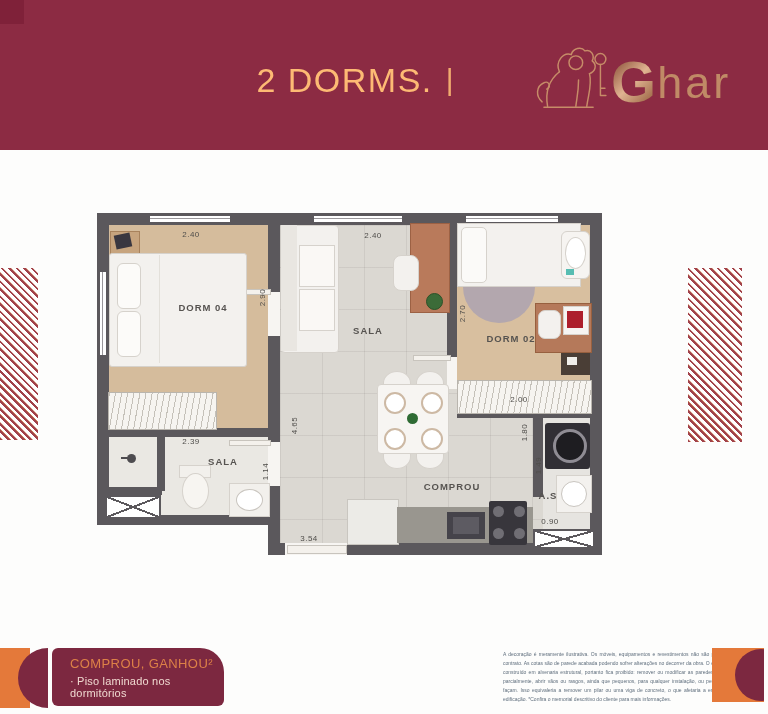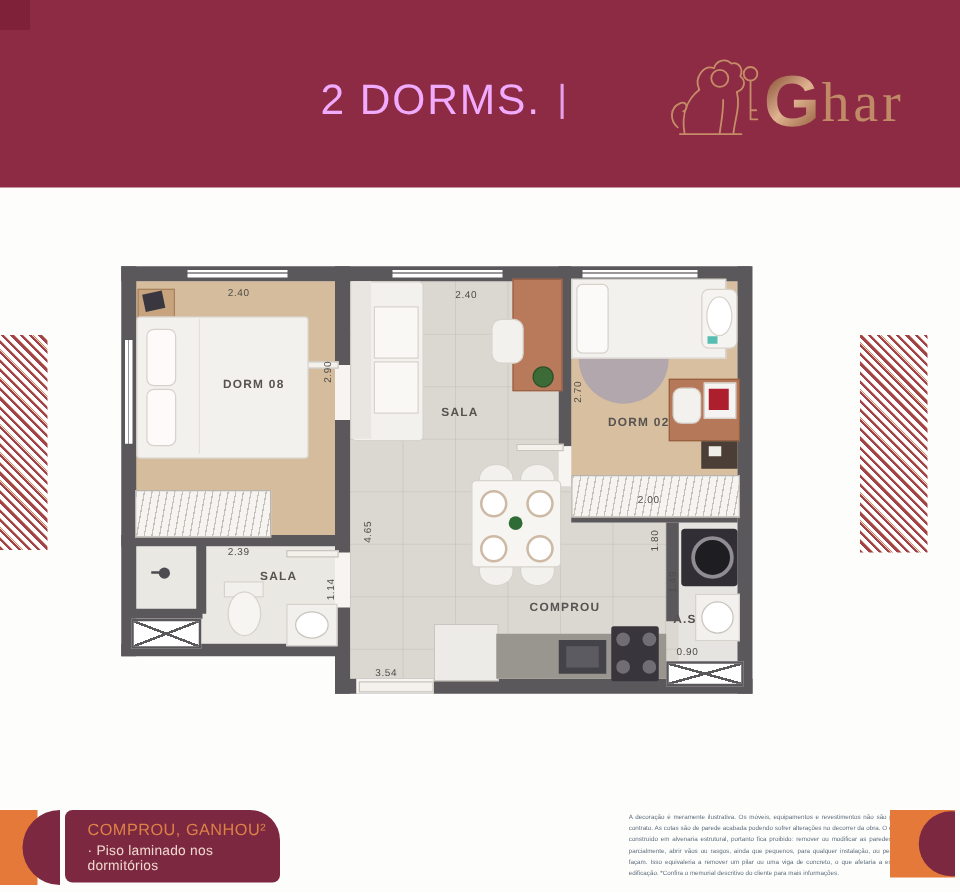--- a/index.html
+++ b/index.html
@@ -2,29 +2,29 @@
 <html><head>
 <meta charset="utf-8">
 <style>
   html,body{margin:0;padding:0;background:#ffffff;}
   .canvas{position:relative;width:768px;height:714px;background:#fdfdfc;overflow:hidden;
           font-family:"Liberation Sans", sans-serif;}
   .a{position:absolute;}
   
   .header{left:0;top:0;width:768px;height:150px;background:#8c2b43;}
   .header-sq{left:0;top:0;width:24px;height:24px;background:#7f2139;}
-  .title-row{left:150px;top:56px;width:410px;height:48px;display:flex;align-items:center;justify-content:center;gap:13px;color:#f0abfc;}
+  .title-row{left:150px;top:56px;width:410px;height:48px;display:flex;align-items:center;justify-content:center;gap:13px;color:#fdba74;}
   .title-main{font-size:34px;letter-spacing:1.5px;font-weight:400;}
   .title-sep{font-size:30px;font-weight:100;opacity:.9;}
   .title-area{font-size:28px;letter-spacing:.5px;font-weight:400;}
   .logo{left:533px;top:40px;width:210px;height:84px;display:flex;align-items:center;}
   .brand-g{font-size:58px;font-weight:700;line-height:1;margin-left:-4px;color:#b3714e;
            background:linear-gradient(135deg,#8a5038 10%,#e0b391 50%,#96603f 90%);
            -webkit-background-clip:text;background-clip:text;-webkit-text-fill-color:transparent;}
-  .brand-rest{font-size:45px;font-weight:300;color:#c08a66;letter-spacing:3px;margin-left:1px;line-height:1;font-family:Liberation Serif, serif;}
+  .brand-rest{font-size:45px;font-weight:300;color:#c08a66;letter-spacing:3px;margin-left:1px;line-height:1;}
   
   .stripes{background:repeating-linear-gradient(45deg,#a2424a 0px,#a2424a 1.8px,#f5e3d9 1.8px,#cc8157 2.5px,#ffffff 2.5px,#ffffff 5.3px);}
   
   .plan{left:95px;top:207px;width:512px;height:380px;}
   .wall{background:#5b585c;}
   .floor-tile{background-color:#dbd8d2;
       background-image:linear-gradient(rgba(90,85,80,.10) 1px,transparent 1px),
                        linear-gradient(90deg,rgba(90,85,80,.10) 1px,transparent 1px);
       background-size:42px 42px;}
   .wood{background:#d5bc9c;}
@@ -180,21 +180,21 @@
     <div class="a" style="left:470px;top:30px;width:19px;height:30px;border-radius:50%;background:#fff;border:1px solid #d6d2cc;"></div>
     <div class="a" style="left:471px;top:62px;width:8px;height:6px;background:#57bdb2;"></div>
     <div class="a" style="left:440px;top:96px;width:55px;height:48px;background:#b5795a;border:1px solid #97603f;"></div>
     <div class="a furn" style="left:443px;top:103px;width:21px;height:27px;border-radius:7px;"></div>
     <div class="a furn" style="left:468px;top:99px;width:24px;height:27px;background:#f6f4f2;"></div>
     <div class="a" style="left:472px;top:104px;width:16px;height:17px;background:#ad1f2d;"></div>
     <div class="a" style="left:466px;top:146px;width:29px;height:22px;background:#4a3e36;"></div>
     <div class="a" style="left:472px;top:150px;width:10px;height:8px;background:#f0eee9;"></div>
     <div class="a hatch" style="left:362px;top:173px;width:133px;height:32px;"></div>
 
-    <div class="a rlabel" style="left:68px;top:95px;width:80px;">DORM 08</div>
+    <div class="a rlabel" style="left:68px;top:95px;width:80px;">DORM 04</div>
     <div class="a rlabel" style="left:243px;top:118px;width:60px;">SALA</div>
     <div class="a rlabel" style="left:376px;top:126px;width:80px;">DORM 02</div>
     <div class="a rlabel" style="left:100px;top:249px;width:56px;">SALA</div>
     <div class="a rlabel" style="left:322px;top:274px;width:70px;">COMPROU</div>
     <div class="a rlabel" style="left:441px;top:283px;width:24px;">A.S</div>
 
     <div class="a dim" style="left:76px;top:23px;width:40px;">2.40</div>
     <div class="a dim dim-v" style="left:150px;top:86px;">2.90</div>
     <div class="a dim" style="left:258px;top:24px;width:40px;">2.40</div>
     <div class="a dim dim-v" style="left:182px;top:214px;">4.65</div>

